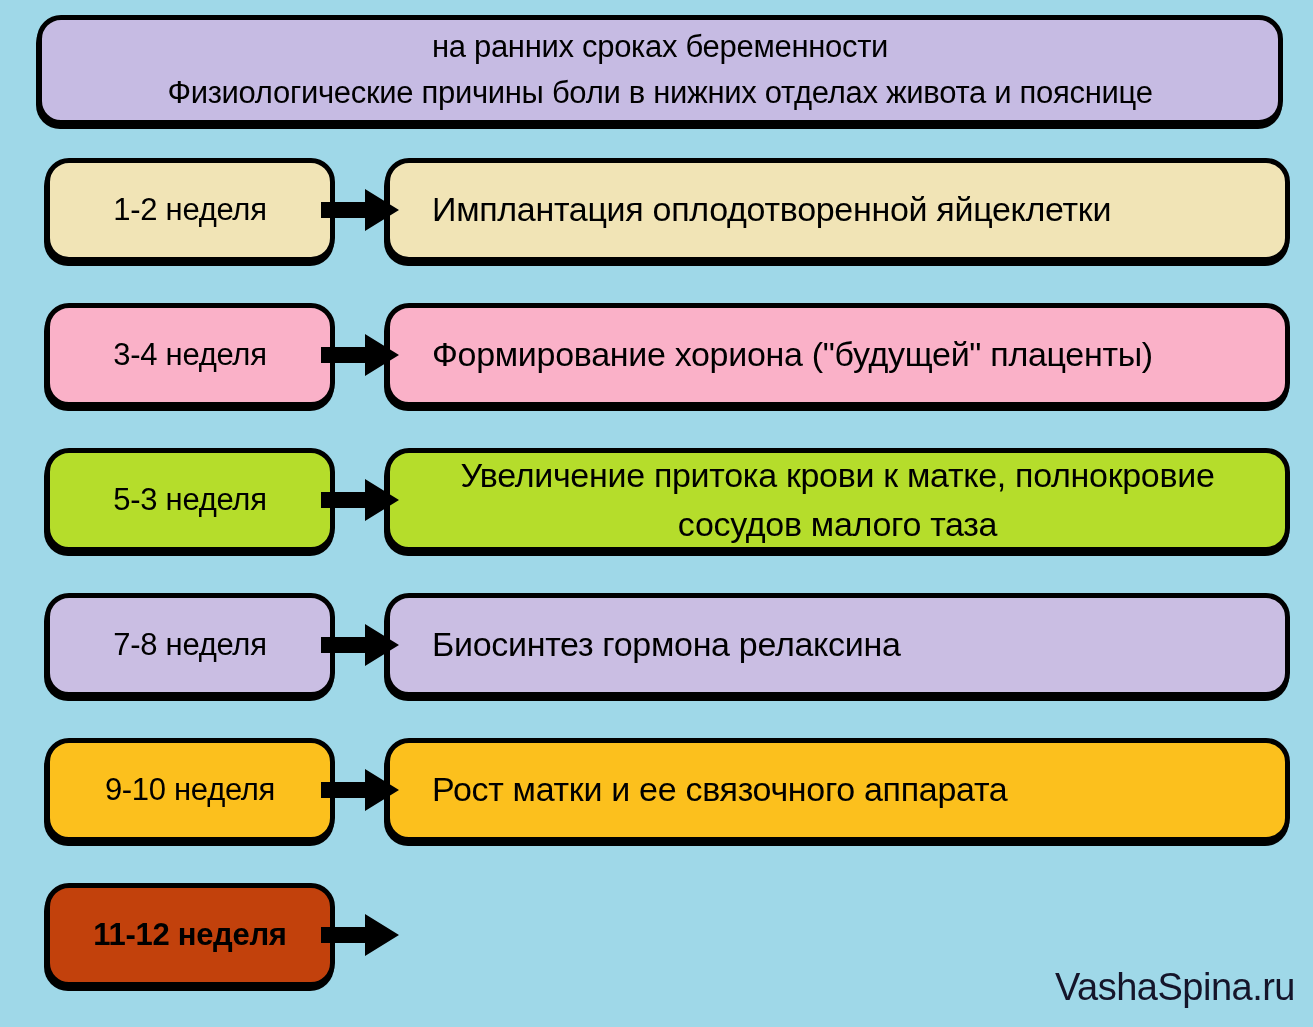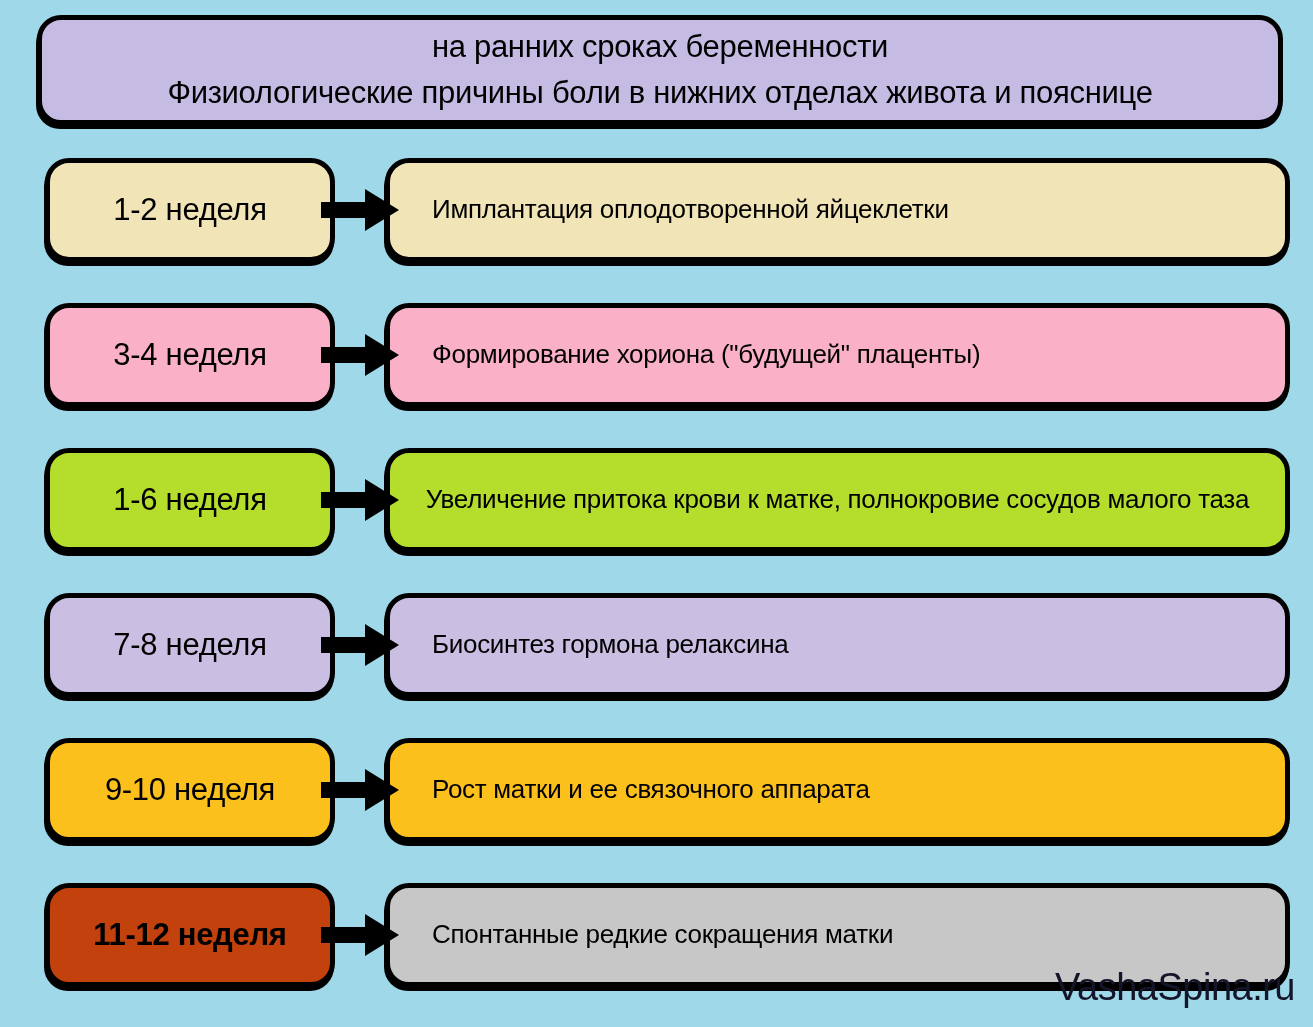--- a/index.html
+++ b/index.html
@@ -41,21 +41,21 @@
   }
   .arrow{
     width:78px;height:50px;
     flex-shrink:0;
     margin-left:-14px;margin-right:-14px;
     position:relative;z-index:5;
   }
   .cause-box{
     flex:1;height:104px;
     display:flex;align-items:center;
-    font-size:26px;line-height:1.45;
+    font-size:34px;line-height:1.45;
     padding:0 30px 0 42px;
     letter-spacing:-0.3px;
   }
   .cause-box.center{
     justify-content:center;text-align:center;
     padding:12px 24px;
   }
   .watermark{
     position:absolute;right:18px;bottom:18px;
     font-size:38px;
@@ -92,21 +92,21 @@
     <svg class="arrow" viewBox="0 0 78 50">
       <polygon points="0,17 44,17 44,4 78,25 44,46 44,33 0,33" fill="#000000"></polygon>
     </svg>
     <div class="box cause-box" style="background-color: rgb(250, 177, 200);">
       <span>Формирование хориона ("будущей" плаценты)</span>
     </div>
   </div>
 
   <div class="row">
     <div class="box week-box" style="background-color: rgb(181, 221, 43);">
-      <span>1-6 неделя</span>
+      <span>5-3 неделя</span>
     </div>
     <svg class="arrow" viewBox="0 0 78 50">
       <polygon points="0,17 44,17 44,4 78,25 44,46 44,33 0,33" fill="#000000"></polygon>
     </svg>
     <div class="box cause-box center" style="background-color: rgb(181, 221, 43);">
       <span>Увеличение притока крови к матке, полнокровие сосудов малого таза</span>
     </div>
   </div>
 
   <div class="row">
@@ -133,20 +133,17 @@
     </div>
   </div>
 
   <div class="row">
     <div class="box week-box" style="background-color: #c2410c; font-weight: bold;">
       <span>11-12 неделя</span>
     </div>
     <svg class="arrow" viewBox="0 0 78 50">
       <polygon points="0,17 44,17 44,4 78,25 44,46 44,33 0,33" fill="#000000"></polygon>
     </svg>
-    <div class="box cause-box" style="background-color: rgb(199, 199, 199);">
-      <span>Спонтанные редкие сокращения матки</span>
-    </div>
   </div>
 
   <div class="watermark">VashaSpina.ru</div>
 
 </div>
 
 </body></html>

